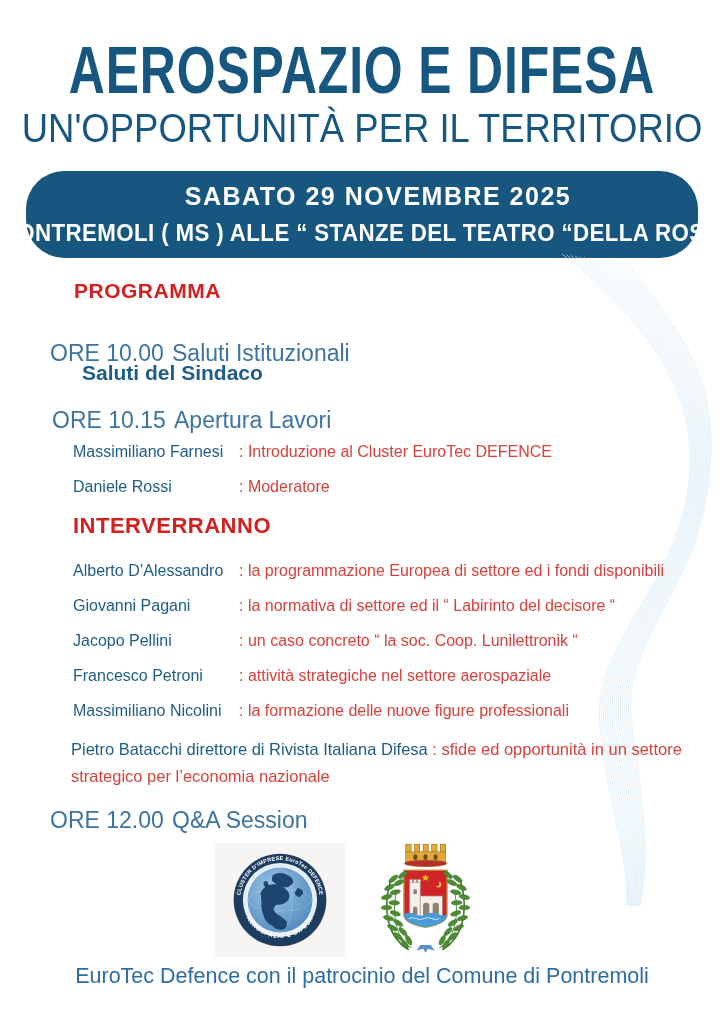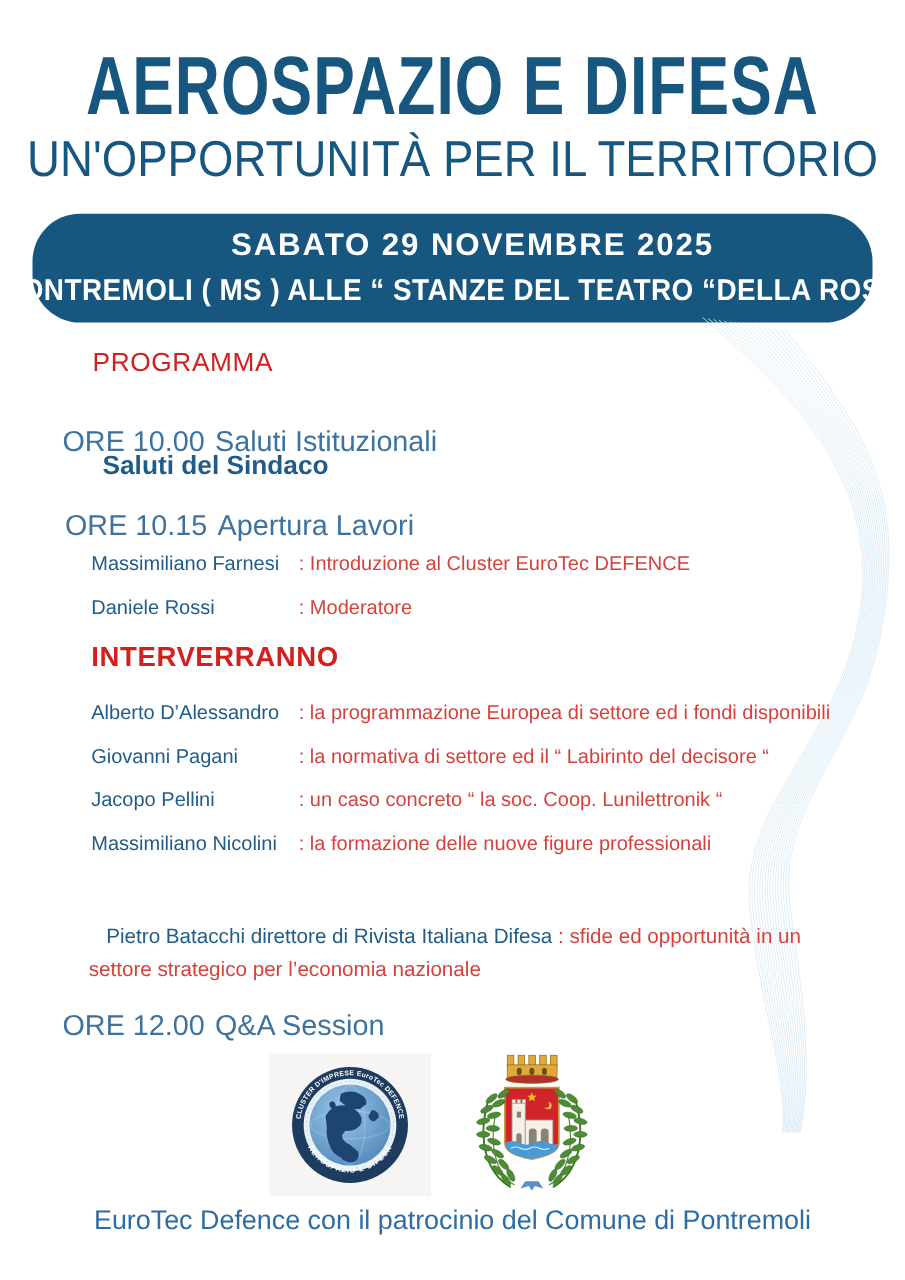--- a/index.html
+++ b/index.html
@@ -32,21 +32,21 @@
     gap:8px; color:var(--banner-text,#fff);
   }
   .banner-date { font-size:25px; font-weight:700; letter-spacing:1.5px; white-space:nowrap;margin-left:32px; }
   .banner-loc  { font-size:24px; font-weight:700; letter-spacing:.4px; white-space:nowrap;
                  transform:scaleX(.93); transform-origin:50% 50%; }
 
   .wave { position:absolute; left:536px; top:252px; width:188px; height:664px; }
 
   .programma {
     position:absolute; left:74px; top:279px;
-    font-size:21px; font-weight:400; letter-spacing:.5px;
+    font-size:21px; font-weight:700; letter-spacing:.5px;
     color:var(--accent-red,#D2201F);
   }
   .time-row { position:absolute; display:flex; font-size:23px; color:var(--steel-blue,#3D739E); }
   .time-row .time { width:122px; flex:none; }
   .row1 { left:50px; top:316px;margin-top:24px; }
   .row2 { left:52px; top:407px; }
   .row3 { left:50px; top:807px; }
 
   .note {
     position:absolute; left:82px; top:361px;
@@ -62,21 +62,21 @@
     position:absolute; left:73px; top:513px;
     font-size:22px; font-weight:700; letter-spacing:.5px;
     color:var(--accent-red,#D2201F);
   }
   .speakers { position:absolute; left:73px; top:560px; }
 
   .keynote {
     position:absolute; left:71px; top:736px; width:624px;
     font-size:16.5px; line-height:27px;
   }
-  .keynote .sp-name { display:inline; width:auto; font-size:16.5px;margin-left:14px; }
+  .keynote .sp-name { display:inline; width:auto; font-size:16.5px; }
   .keynote .sp-topic { display:inline; white-space:normal; font-size:16.5px; }
 
   .logo-card {
     position:absolute; left:215px; top:843px; width:130px; height:114px;
     background:var(--logo-bg,#F6F5F3);
     display:flex; align-items:center; justify-content:center;
   }
   .cluster-logo { width:102px; height:102px; }
   .crest { position:absolute; left:377px; top:834px; width:96px; height:126px; }
 
@@ -204,20 +204,24 @@
     </div>
     <div class="sp-row">
       <span class="sp-name">Giovanni Pagani</span>
       <span class="sp-topic">: la normativa di settore ed il “ Labirinto del decisore “</span>
     </div>
     <div class="sp-row">
       <span class="sp-name">Jacopo Pellini</span>
       <span class="sp-topic">: un caso concreto “ la soc. Coop. Lunilettronik “</span>
     </div>
     <div class="sp-row">
+      <span class="sp-name">Francesco Petroni</span>
+      <span class="sp-topic">: attività strategiche nel settore aerospaziale</span>
+    </div>
+    <div class="sp-row">
       <span class="sp-name">Massimiliano Nicolini</span>
       <span class="sp-topic">: la formazione delle nuove figure professionali</span>
     </div>
   </div>
 
   <p class="keynote">
     <span class="sp-name">Pietro Batacchi direttore di Rivista Italiana Difesa</span>
     <span class="sp-topic">: sfide ed opportunità in un settore strategico per l’economia nazionale</span>
   </p>
 

